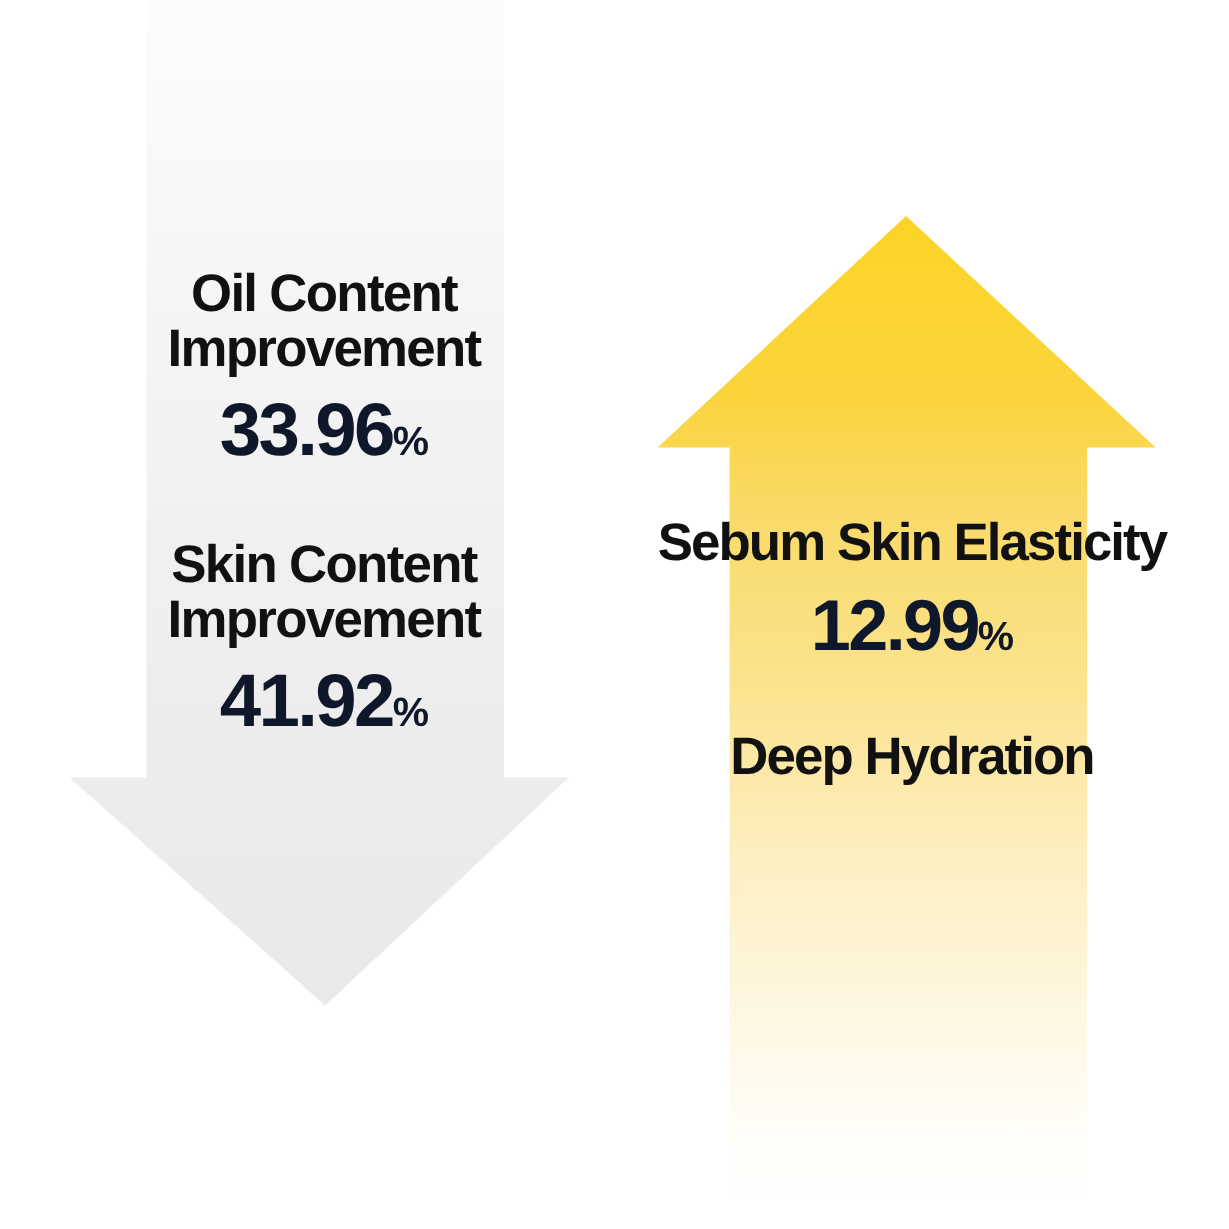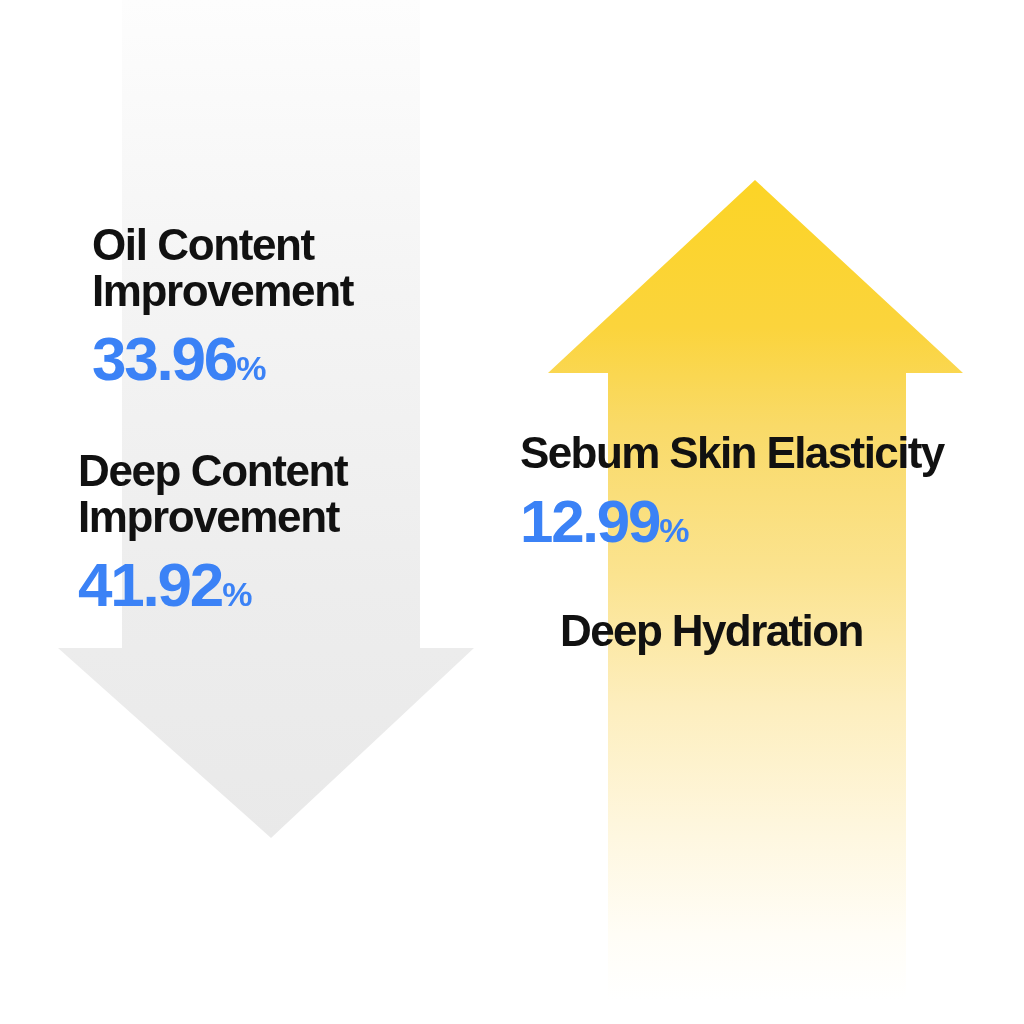--- a/index.html
+++ b/index.html
@@ -21,37 +21,37 @@
   #arrow-layer {
     position: absolute;
     left: 0; top: 0;
     width: 1024px;
     height: 1024px;
   }
 
   
   .stat-block {
     position: absolute;
-    text-align: left;
+    text-align: center;
     line-height: 1.0;
   }
   .stat-label {
     color: #111111;
     font-weight: bold;
     font-size: 44px;
     letter-spacing: -1.4px;
     white-space: nowrap;
     line-height: 1.04;
   }
   .stat-label .lbl-line {
     display: block;
   }
   .stat-value {
     margin-top: 14px;
-    color: #3b82f6;
+    color: #0f172a;
     font-weight: bold;
     font-size: 62px;
     letter-spacing: -2.2px;
     line-height: 1.0;
     white-space: nowrap;
   }
   .stat-value .pct {
     font-size: 34px;
     letter-spacing: -0.8px;
   }
@@ -104,21 +104,21 @@
       <span class="lbl-line">Oil Content</span>
       <span class="lbl-line">Improvement</span>
     </div>
     <div class="stat-value">
       <span>33.96</span><span class="pct">%</span>
     </div>
   </div>
 
   <div class="stat-block" id="block-sebum">
     <div class="stat-label">
-      <span class="lbl-line">Deep Content</span>
+      <span class="lbl-line">Skin Content</span>
       <span class="lbl-line">Improvement</span>
     </div>
     <div class="stat-value">
       <span>41.92</span><span class="pct">%</span>
     </div>
   </div>
 
   <div class="stat-block" id="block-elasticity">
     <div class="stat-label">
       <span class="lbl-line">Sebum Skin Elasticity</span>

